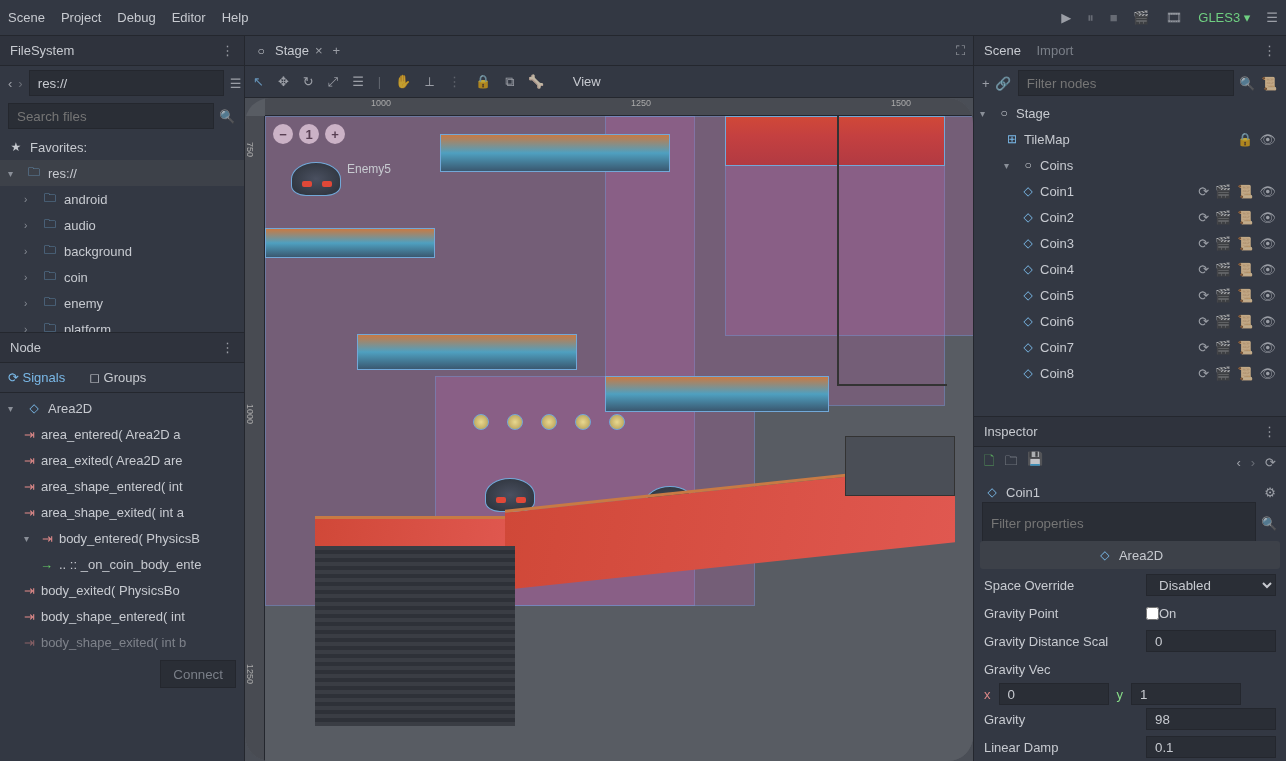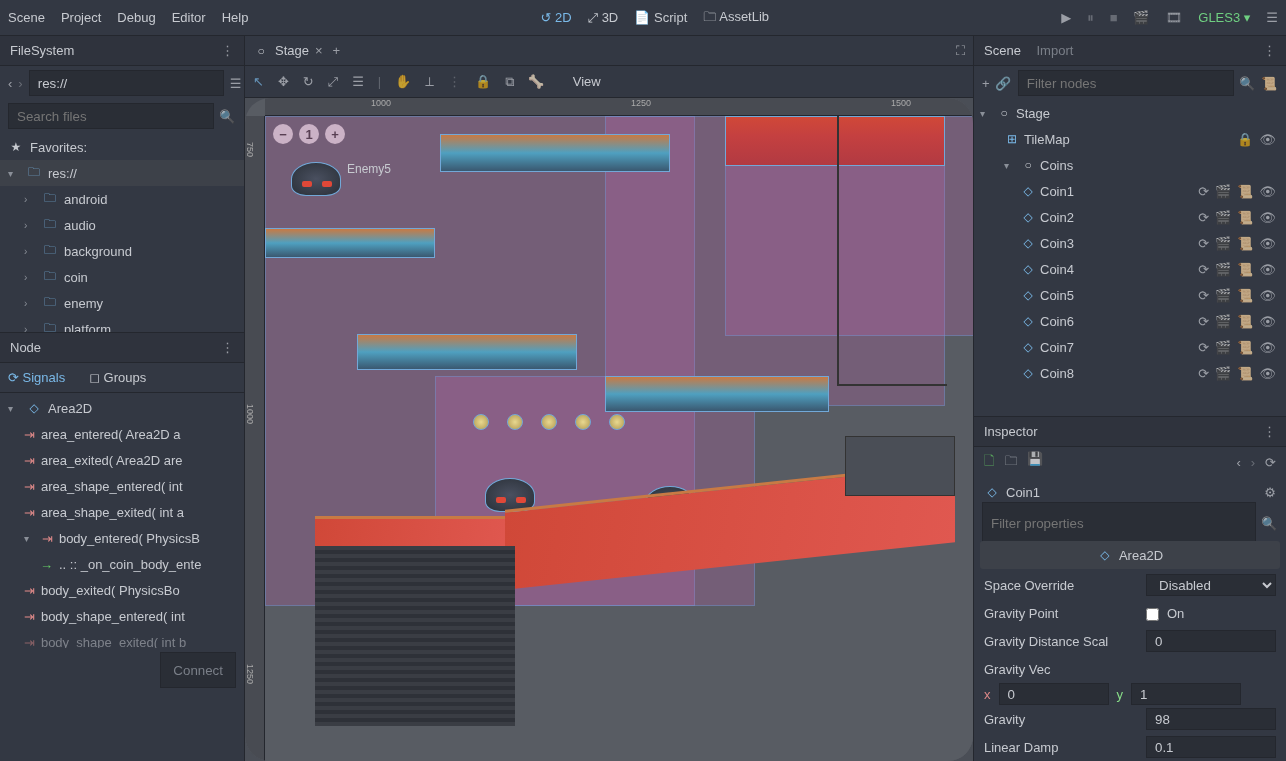--- a/index.html
+++ b/index.html
@@ -24,21 +24,21 @@
 .tree-item.selected { background: #3d4149; }
 .indent-1 { padding-left: 24px; }
 .indent-2 { padding-left: 40px; }
 .icon { width: 16px; height: 16px; display: inline-flex; align-items: center; justify-content: center; font-size: 12px; }
 .icon-blue { color: #7ab9e8; }
 .icon-folder { color: #7ab9e8; }
 .chev { width: 12px; color: #8a8f98; font-size: 10px; }
 .node-panel { height: 360px; display: flex; flex-direction: column; border-top: 1px solid #24272e; }
 .signal-tabs { height: 30px; display: flex; align-items: center; padding: 0 8px; gap: 24px; border-bottom: 1px solid #24272e; }
 .signal-tabs .active { color: #7ab9e8; }
-.connect-btn { height: 36px; background: #2a2e36; border: 1px solid #24272e; color: #7a7f88; padding: 0 12px; align-self: flex-end; margin: 4px 8px; }
+.connect-btn { height: 28px; background: #2a2e36; border: 1px solid #24272e; color: #7a7f88; padding: 0 12px; align-self: flex-end; margin: 4px 8px; }
 .viewport-tabs { height: 30px; display: flex; align-items: center; padding: 0 8px; gap: 10px; border-bottom: 1px solid #24272e; background: #333843; }
 .viewport-tab { display: flex; align-items: center; gap: 6px; }
 .toolbar { height: 32px; display: flex; align-items: center; padding: 0 8px; gap: 14px; background: #333843; border-bottom: 1px solid #24272e; }
 .viewport { flex: 1; background: #585c63; position: relative; overflow: hidden; border-radius: 25px; }
 .ruler-h { position: absolute; top: 0; left: 20px; right: 0; height: 18px; background: #484b52; border-bottom: 1px solid #24272e; font-size: 9px; color: #aaa; }
 .ruler-v { position: absolute; top: 18px; left: 0; width: 20px; bottom: 0; background: #484b52; border-right: 1px solid #24272e; font-size: 9px; color: #aaa; }
 .ruler-h span, .ruler-v span { position: absolute; }
 .canvas { position: absolute; top: 18px; left: 20px; right: 0; bottom: 0; background: #585c63; }
 .platform { position: absolute; background: linear-gradient(#d04838, #c44040 40%, #b23a42); border: 1px solid #72a8d8; }
 .platform-blue { position: absolute; background: linear-gradient(#c87a44, #4fa0c0 50%, #3a5870); border: 1px solid #72a8d8; }
@@ -69,26 +69,20 @@
 <body>
 
 <div class="topbar">
   <div class="topbar-left">
     <span>Scene</span>
     <span>Project</span>
     <span>Debug</span>
     <span>Editor</span>
     <span>Help</span>
   </div>
-  <div class="topbar-center">
-    <span class="active">↺ <span>2D</span></span>
-    <span>⤢ <span>3D</span></span>
-    <span>📄 <span>Script</span></span>
-    <span>🗀 <span>AssetLib</span></span>
-  </div>
   <div class="topbar-right">
     <span class="small-icon">▶</span>
     <span class="small-icon" style="opacity:.35">⏸</span>
     <span class="small-icon" style="opacity:.35">■</span>
     <span class="small-icon">🎬</span>
     <span class="small-icon">🎞</span>
     <span class="gles3"><span>GLES3</span> ▾</span>
     <span class="small-icon">☰</span>
   </div>
 </div>
@@ -462,21 +456,21 @@
       <div class="insp-header">
           <span class="icon icon-blue">◇</span>
           <span>Area2D</span>
         </div>
       <div class="prop-row">
           <span>Space Override</span>
           <select class="prop-input"><option>Disabled</option></select>
         </div>
       <div class="prop-row">
           <span>Gravity Point</span>
-          <label style="display:flex;gap:8px;align-items:flex-end;width:130px">
+          <label style="display:flex;gap:0;align-items:center;width:130px">
             <input type="checkbox" style="">
             <span>On</span>
           </label>
         </div>
       <div class="prop-row">
           <span>Gravity Distance Scal</span>
           <input class="prop-input" value="0" style="">
         </div>
       <div class="prop-row">
           <span>Gravity Vec</span>

